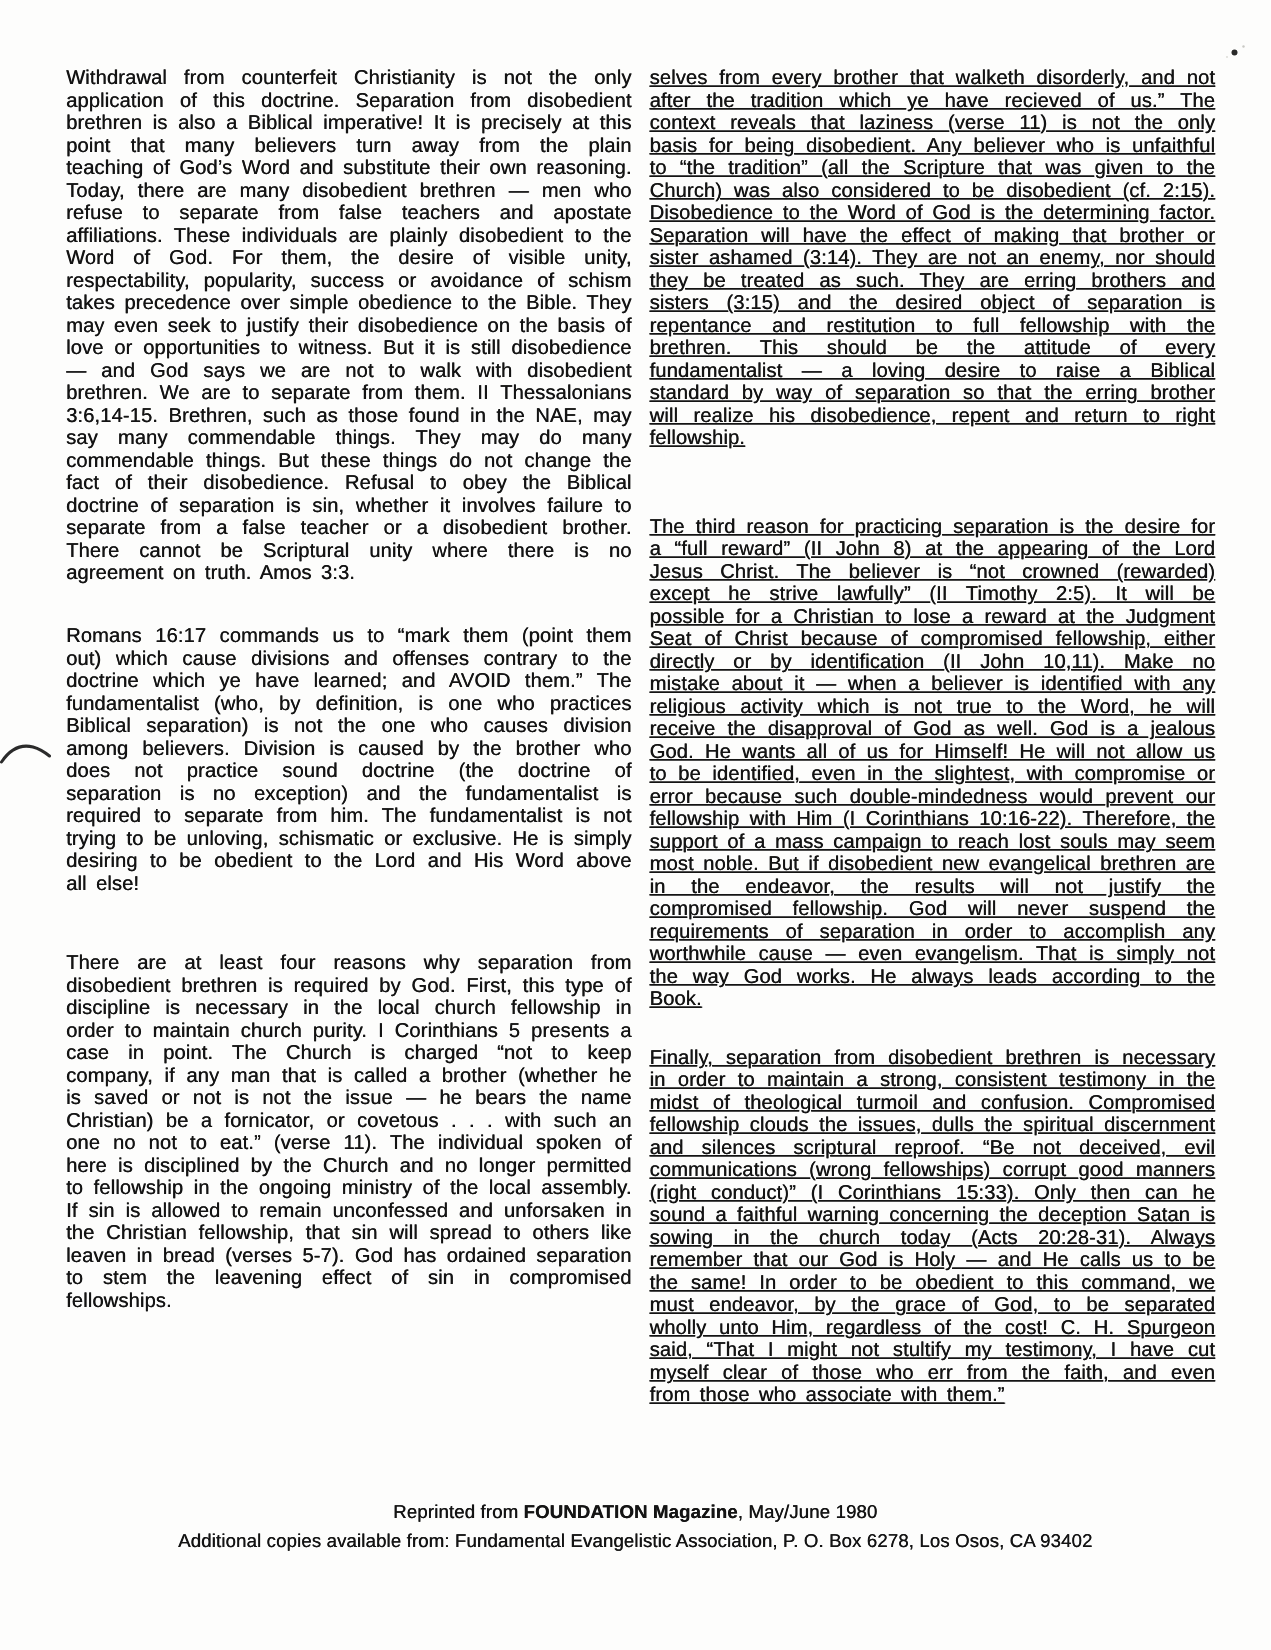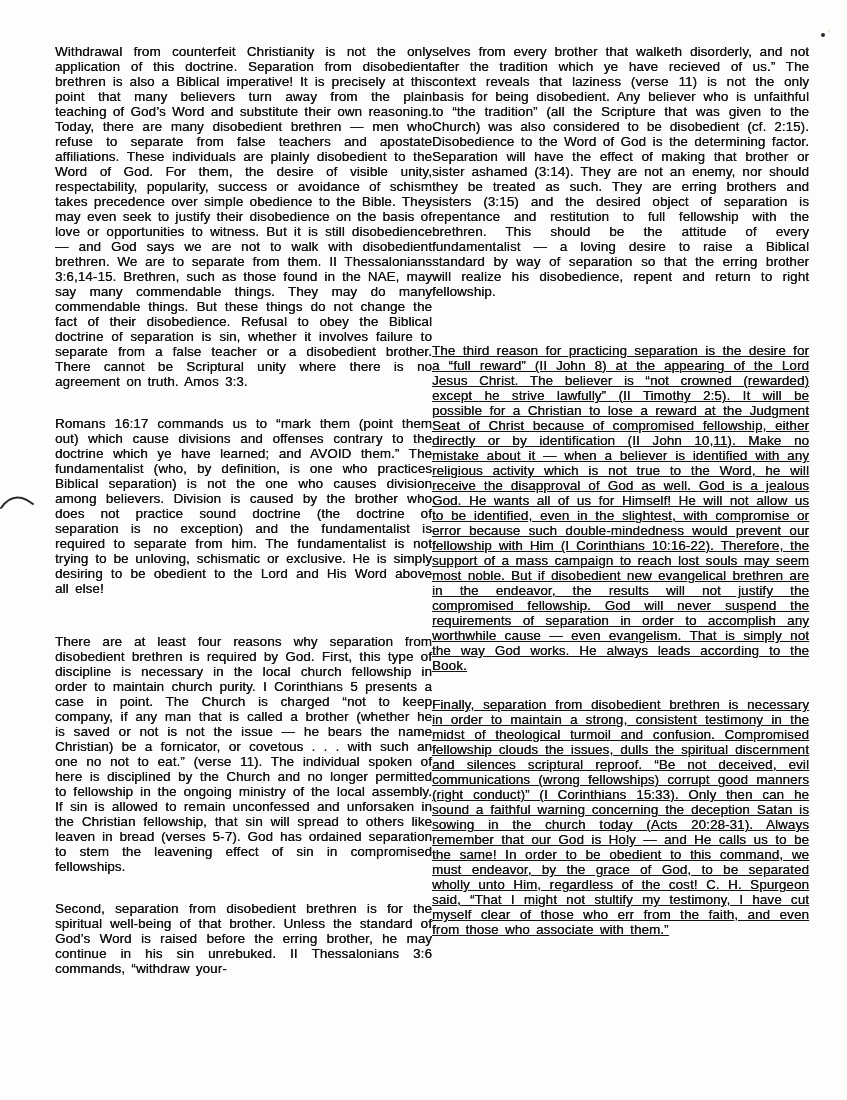--- a/index.html
+++ b/index.html
@@ -15,37 +15,37 @@
     overflow: hidden;
     font-family: "Liberation Sans", sans-serif;
     color: #141414;
   }
   .columns {
     position: absolute;
     top: 44px;
     left: 44px;
     width: 766px;
     display: flex;
-    margin-left: 11px;
+    gap: 12px;
   }
   .col {
     width: 377px;
   }
   .col p {
     margin: 0 0 27px 0;
     font-size: 13.4px;
     line-height: 15px;
     text-align: justify;
     word-spacing: 2.4px;
     letter-spacing: 0.1px;
     text-shadow: 0.25px 0 0 currentColor; 
   }
   .col-left p:nth-of-type(2) { margin-bottom: 38px; }
   .col-left p:nth-of-type(4) { margin-bottom: 0; }
-  .col-right p:nth-of-type(1) { margin-bottom: 44px; }
+  .col-right p:nth-of-type(1) { margin-bottom: 44px; text-decoration: underline; }
   .col-right p:nth-of-type(2) { margin-bottom: 24px; text-decoration: underline; }
   .col-right p:nth-of-type(3) { margin-bottom: 0; text-decoration: underline; }
   .footer {
     position: absolute;
     top: 999px;
     left: 0;
     width: 847px;
     text-align: center;
     font-size: 12.4px;
     line-height: 19px;
@@ -77,23 +77,28 @@
   <svg class="pen-mark" width="46" height="28" viewBox="0 0 46 28" aria-hidden="true">
     <path d="M1,19 C7,10 14,7 22,9 C27,10.4 30,12.6 33,15" fill="none" stroke="#2b2b2b" stroke-width="2" stroke-linecap="round"></path>
   </svg>
   <div class="ink-speck"></div>
 
   <div class="columns">
     <div class="col col-left">
       <p>Withdrawal from counterfeit Christianity is not the only application of this doctrine. Separation from disobedient brethren is also a Biblical imperative! It is precisely at this point that many believers turn away from the plain teaching of God’s Word and substitute their own reasoning. Today, there are many disobedient brethren — men who refuse to separate from false teachers and apostate affiliations. These individuals are plainly disobedient to the Word of God. For them, the desire of visible unity, respectability, popularity, success or avoidance of schism takes precedence over simple obedience to the Bible. They may even seek to justify their disobedience on the basis of love or opportunities to witness. But it is still disobedience — and God says we are not to walk with disobedient brethren. We are to separate from them. II Thessalonians 3:6,14-15. Brethren, such as those found in the NAE, may say many commendable things. They may do many commendable things. But these things do not change the fact of their disobedience. Refusal to obey the Biblical doctrine of separation is sin, whether it involves failure to separate from a false teacher or a disobedient brother. There cannot be Scriptural unity where there is no agreement on truth. Amos 3:3.</p>
       <p>Romans 16:17 commands us to “mark them (point them out) which cause divisions and offenses contrary to the doctrine which ye have learned; and AVOID them.” The fundamentalist (who, by definition, is one who practices Biblical separation) is not the one who causes division among believers. Division is caused by the brother who does not practice sound doctrine (the doctrine of separation is no exception) and the fundamentalist is required to separate from him. The fundamentalist is not trying to be unloving, schismatic or exclusive. He is simply desiring to be obedient to the Lord and His Word above all else!</p>
       <p>There are at least four reasons why separation from disobedient brethren is required by God. First, this type of discipline is necessary in the local church fellowship in order to maintain church purity. I Corinthians 5 presents a case in point. The Church is charged “not to keep company, if any man that is called a brother (whether he is saved or not is not the issue — he bears the name Christian) be a fornicator, or covetous . . . with such an one no not to eat.” (verse 11). The individual spoken of here is disciplined by the Church and no longer permitted to fellowship in the ongoing ministry of the local assembly. If sin is allowed to remain unconfessed and unforsaken in the Christian fellowship, that sin will spread to others like leaven in bread (verses 5-7). God has ordained separation to stem the leavening effect of sin in compromised fellowships.</p>
-      <p>Second, separation from disobedient brethren is for the spiritual well-being of that brother. Unless the standard of God’s Word is raised before the erring brother, he may continue in his sin unrebuked. II Thessalonians 3:6 commands, “withdraw your-</p>
     </div>
     <div class="col col-right">
       <p>selves from every brother that walketh disorderly, and not after the tradition which ye have recieved of us.” The context reveals that laziness (verse 11) is not the only basis for being disobedient. Any believer who is unfaithful to “the tradition” (all the Scripture that was given to the Church) was also considered to be disobedient (cf. 2:15). Disobedience to the Word of God is the determining factor. Separation will have the effect of making that brother or sister ashamed (3:14). They are not an enemy, nor should they be treated as such. They are erring brothers and sisters (3:15) and the desired object of separation is repentance and restitution to full fellowship with the brethren. This should be the attitude of every fundamentalist — a loving desire to raise a Biblical standard by way of separation so that the erring brother will realize his disobedience, repent and return to right fellowship.</p>
       <p>The third reason for practicing separation is the desire for a “full reward” (II John 8) at the appearing of the Lord Jesus Christ. The believer is “not crowned (rewarded) except he strive lawfully” (II Timothy 2:5). It will be possible for a Christian to lose a reward at the Judgment Seat of Christ because of compromised fellowship, either directly or by identification (II John 10,11). Make no mistake about it — when a believer is identified with any religious activity which is not true to the Word, he will receive the disapproval of God as well. God is a jealous God. He wants all of us for Himself! He will not allow us to be identified, even in the slightest, with compromise or error because such double-mindedness would prevent our fellowship with Him (I Corinthians 10:16-22). Therefore, the support of a mass campaign to reach lost souls may seem most noble. But if disobedient new evangelical brethren are in the endeavor, the results will not justify the compromised fellowship. God will never suspend the requirements of separation in order to accomplish any worthwhile cause — even evangelism. That is simply not the way God works. He always leads according to the Book.</p>
       <p>Finally, separation from disobedient brethren is necessary in order to maintain a strong, consistent testimony in the midst of theological turmoil and confusion. Compromised fellowship clouds the issues, dulls the spiritual discernment and silences scriptural reproof. “Be not deceived, evil communications (wrong fellowships) corrupt good manners (right conduct)” (I Corinthians 15:33). Only then can he sound a faithful warning concerning the deception Satan is sowing in the church today (Acts 20:28-31). Always remember that our God is Holy — and He calls us to be the same! In order to be obedient to this command, we must endeavor, by the grace of God, to be separated wholly unto Him, regardless of the cost! C. H. Spurgeon said, “That I might not stultify my testimony, I have cut myself clear of those who err from the faith, and even from those who associate with them.”</p>
     </div>
   </div>
 
+  <div class="footer">
+    <div>
+      <span>Reprinted from </span><span class="bold">FOUNDATION Magazine</span><span>, May/June 1980</span>
+    </div>
+    <div>Additional copies available from: Fundamental Evangelistic Association, P. O. Box 6278, Los Osos, CA  93402</div>
+  </div>
 
 </div>
 
 </body></html>

